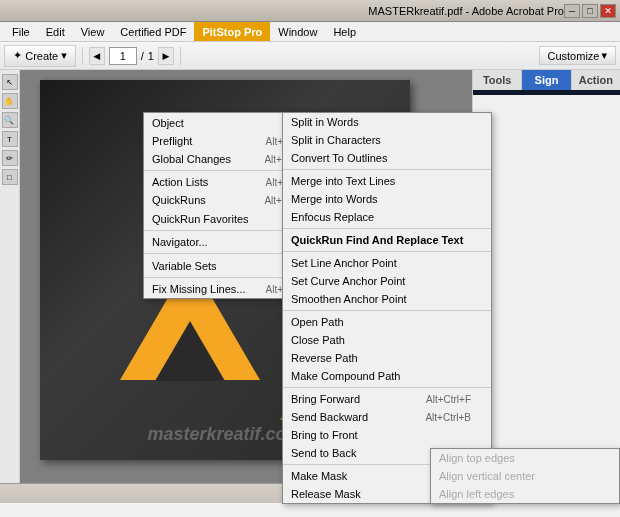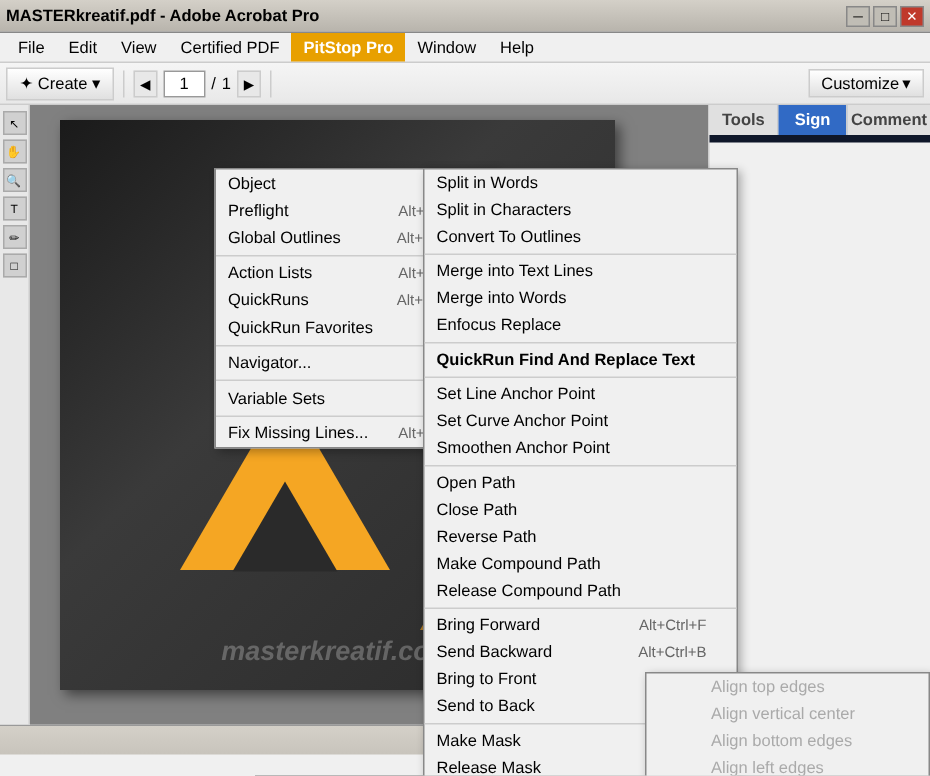--- a/index.html
+++ b/index.html
@@ -8,21 +8,21 @@
     
     .title-bar {
       height: 22px;
       background: linear-gradient(to bottom, #d4d0c8, #b8b4ac);
       display: flex;
       align-items: center;
       justify-content: space-between;
       padding: 0 4px;
       border-bottom: 1px solid #888;
     }
-    .title-text { font-size: 11px; font-weight: bold; color: #000; flex: 1; text-align: left; }
+    .title-text { font-size: 11px; font-weight: normal; color: #000; flex: 1; text-align: right; }
     .title-buttons { display: flex; gap: 2px; }
     .title-btn { width: 16px; height: 14px; border: 1px solid #888; font-size: 9px; display: flex; align-items: center; justify-content: center; cursor: pointer; background: #c0bdb5; }
     .title-btn.close { background: #c0392b; color: white; }
 
     
     .menu-bar {
       height: 20px;
       background: #f0f0f0;
       display: flex;
       padding: 0 4px;
@@ -172,21 +172,21 @@
       padding: 3px 20px 3px 8px;
       font-size: 11px;
       cursor: pointer;
       display: flex;
       align-items: center;
       justify-content: space-between;
       white-space: nowrap;
       color: #000;
       position: relative;
     }
-    .menu-dropdown-item.grayed { color: #aaa; margin-left: 35px; }
+    .menu-dropdown-item.grayed { color: #aaa; }
     .menu-dropdown-item.separator { height: 1px; background: #ccc; padding: 0; margin: 2px 0; }
     .menu-dropdown-item.bold-item { font-weight: bold; }
     .item-shortcut { color: #666; font-size: 10px; margin-left: 20px; }
 
     
     .align-submenu { position: absolute; background: #f0f0f0; border: 1px solid #888; box-shadow: 2px 2px 6px rgba(0,0,0,0.3); min-width: 180px; z-index: 1002; pointer-events: all; }
 
     
     .pos-pitstop-menu { top: 42px; left: 143px; }
     .pos-object-submenu { top: 42px; left: 282px; }
@@ -265,37 +265,37 @@
         </div>
         <div class="watermark" style="font-size:18px; bottom:15px;">masterkreatif.com</div>
       </div>
     </div>
   </div>
 
   <div class="right-panel">
     <div class="right-panel-tabs">
       <div class="right-tab">Tools</div>
       <div class="right-tab active">Sign</div>
-      <div class="right-tab">Comment</div>
+      <div class="right-tab">Action</div>
     </div>
   </div>
 
   <div class="dropdown-overlay">
 
     <div class="menu-dropdown pos-pitstop-menu">
       <div class="menu-dropdown-item">
         <span>Object</span>
         <span>▶</span>
       </div>
       <div class="menu-dropdown-item">
         <span>Preflight</span>
         <span class="item-shortcut">Alt+Ctrl+P</span>
       </div>
       <div class="menu-dropdown-item">
-        <span>Global Outlines</span>
+        <span>Global Changes</span>
         <span class="item-shortcut">Alt+Ctrl+G</span>
       </div>
       <div class="menu-dropdown-item separator"></div>
       <div class="menu-dropdown-item">
         <span>Action Lists</span>
         <span class="item-shortcut">Alt+Ctrl+A</span>
       </div>
       <div class="menu-dropdown-item">
         <span>QuickRuns</span>
         <span class="item-shortcut">Alt+Ctrl+Q</span>
@@ -359,23 +359,20 @@
         <span>Open Path</span>
       </div>
       <div class="menu-dropdown-item">
         <span>Close Path</span>
       </div>
       <div class="menu-dropdown-item">
         <span>Reverse Path</span>
       </div>
       <div class="menu-dropdown-item">
         <span>Make Compound Path</span>
-      </div>
-      <div class="menu-dropdown-item">
-        <span>Release Compound Path</span>
       </div>
       <div class="menu-dropdown-item separator"></div>
       <div class="menu-dropdown-item">
         <span>Bring Forward</span>
         <span class="item-shortcut">Alt+Ctrl+F</span>
       </div>
       <div class="menu-dropdown-item">
         <span>Send Backward</span>
         <span class="item-shortcut">Alt+Ctrl+B</span>
       </div>
@@ -398,23 +395,20 @@
     </div>
 
     <div class="align-submenu pos-align-submenu" style="min-width:190px;">
       <div class="menu-dropdown-item grayed">
         <span>Align top edges</span>
       </div>
       <div class="menu-dropdown-item grayed">
         <span>Align vertical center</span>
       </div>
       <div class="menu-dropdown-item grayed">
-        <span>Align bottom edges</span>
-      </div>
-      <div class="menu-dropdown-item grayed">
         <span>Align left edges</span>
       </div>
 
     </div>
 
   </div>
 
 </div>
 
 <div class="status-bar">

